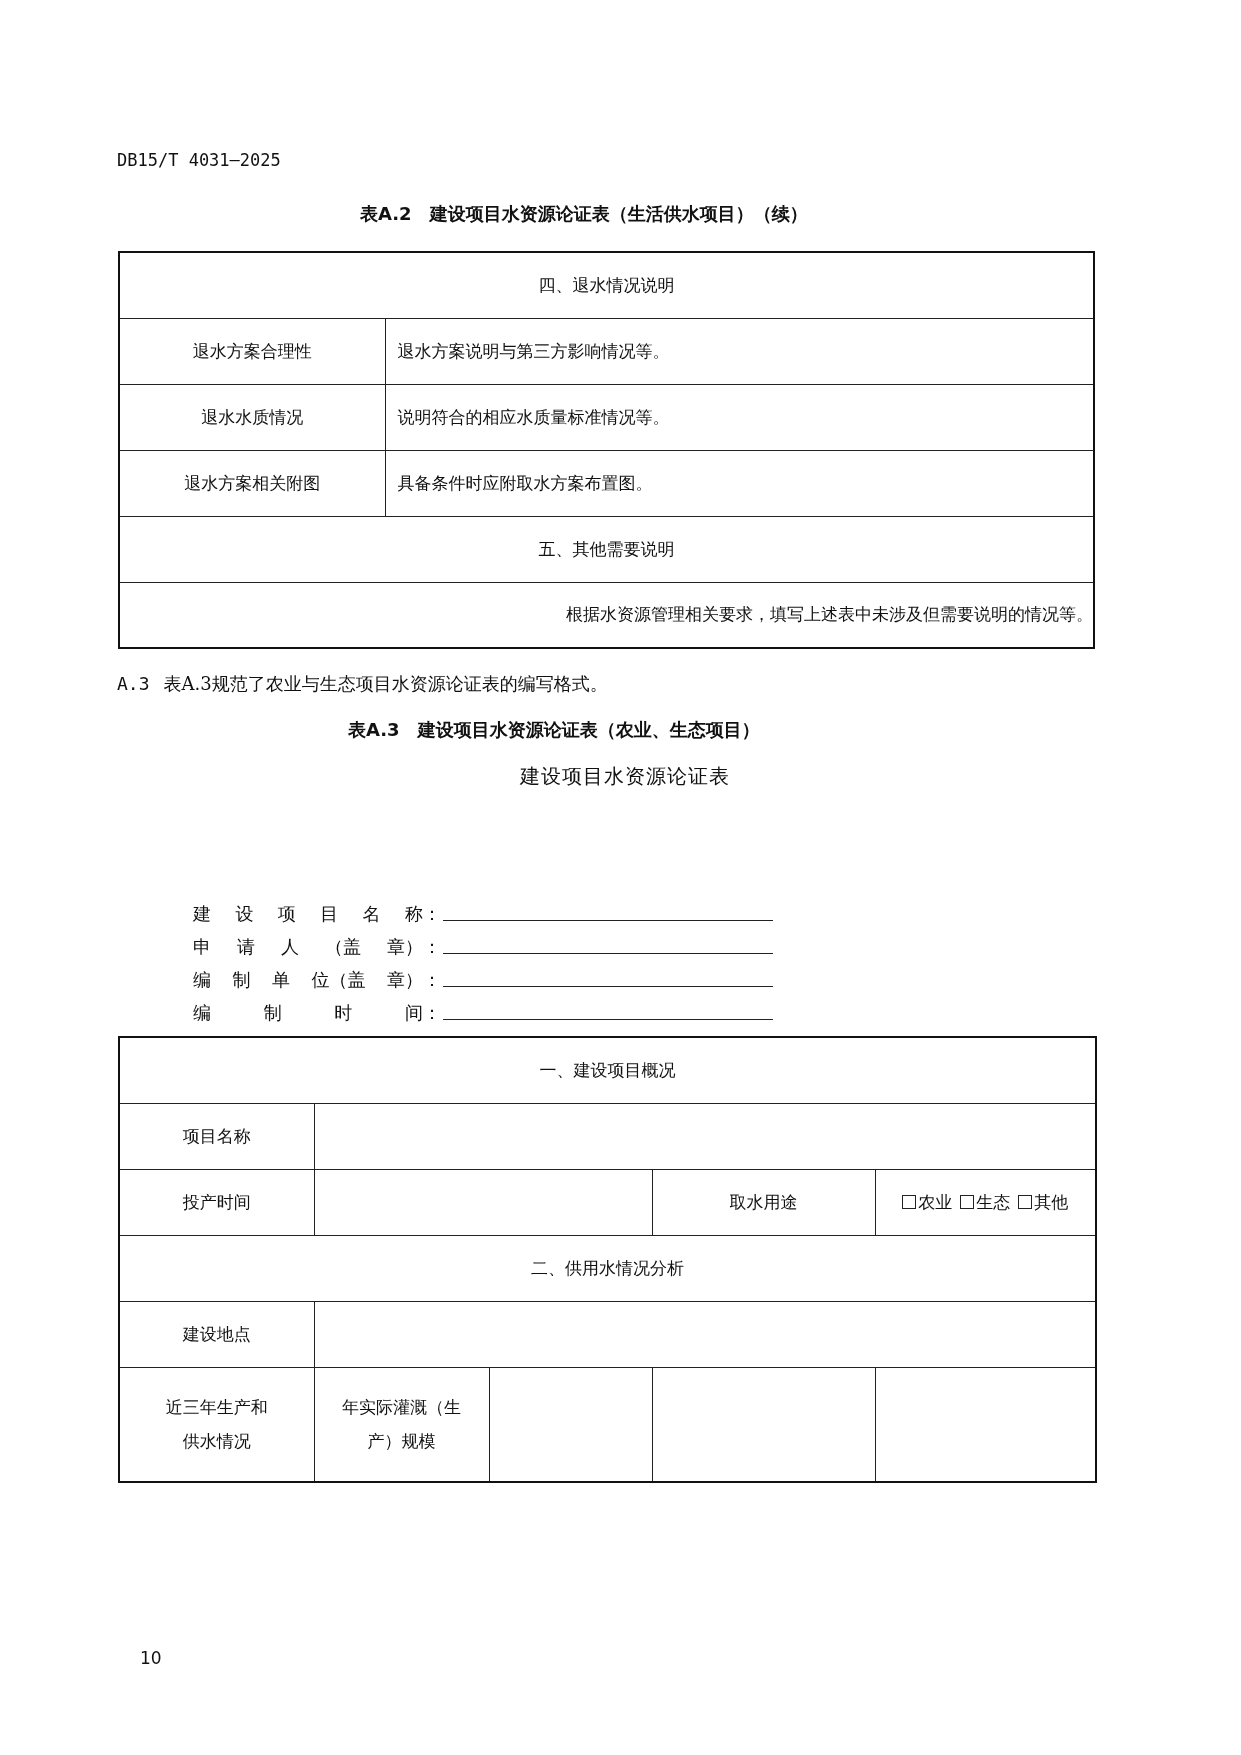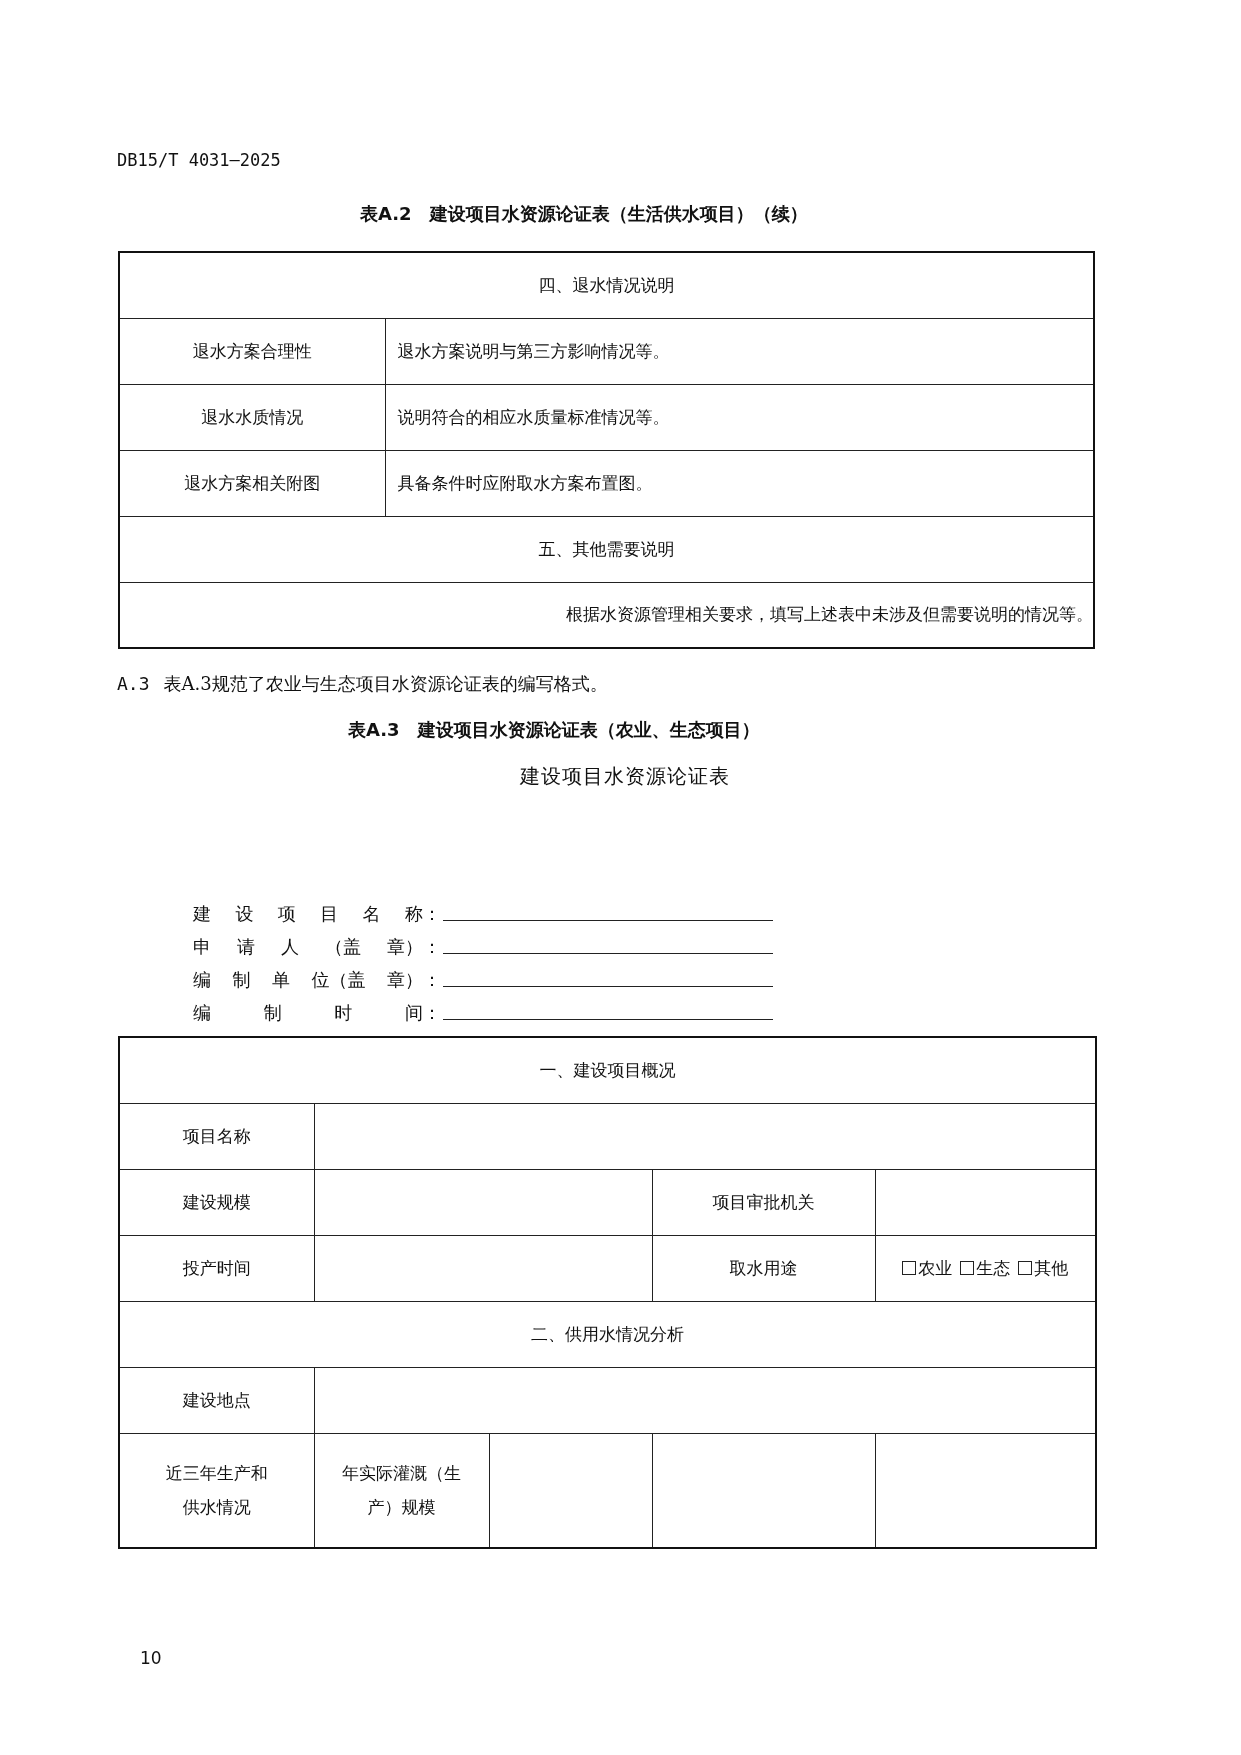--- a/index.html
+++ b/index.html
@@ -136,26 +136,20 @@
   </colgroup>
   <tbody>
       <tr style="height:66px">
     <td class="c" colspan="5">一、建设项目概况</td>
   </tr>
   <tr style="height:66px">
     <td class="c">项目名称</td>
     <td colspan="4"></td>
   </tr>
   <tr style="height:66px">
-    <td class="c">建设规模</td>
-    <td colspan="2"></td>
-    <td class="c">项目审批机关</td>
-    <td></td>
-  </tr>
-  <tr style="height:66px">
     <td class="c">投产时间</td>
     <td colspan="2"></td>
     <td class="c">取水用途</td>
     <td class="c">
       <span class="checkbox-group">
         <span class="opt"><span class="box"></span><span>农业</span></span><span class="opt"><span class="box"></span><span>生态</span></span><span><span class="box"></span><span>其他</span></span>
       </span>
     </td>
   </tr>
   <tr style="height:66px">

